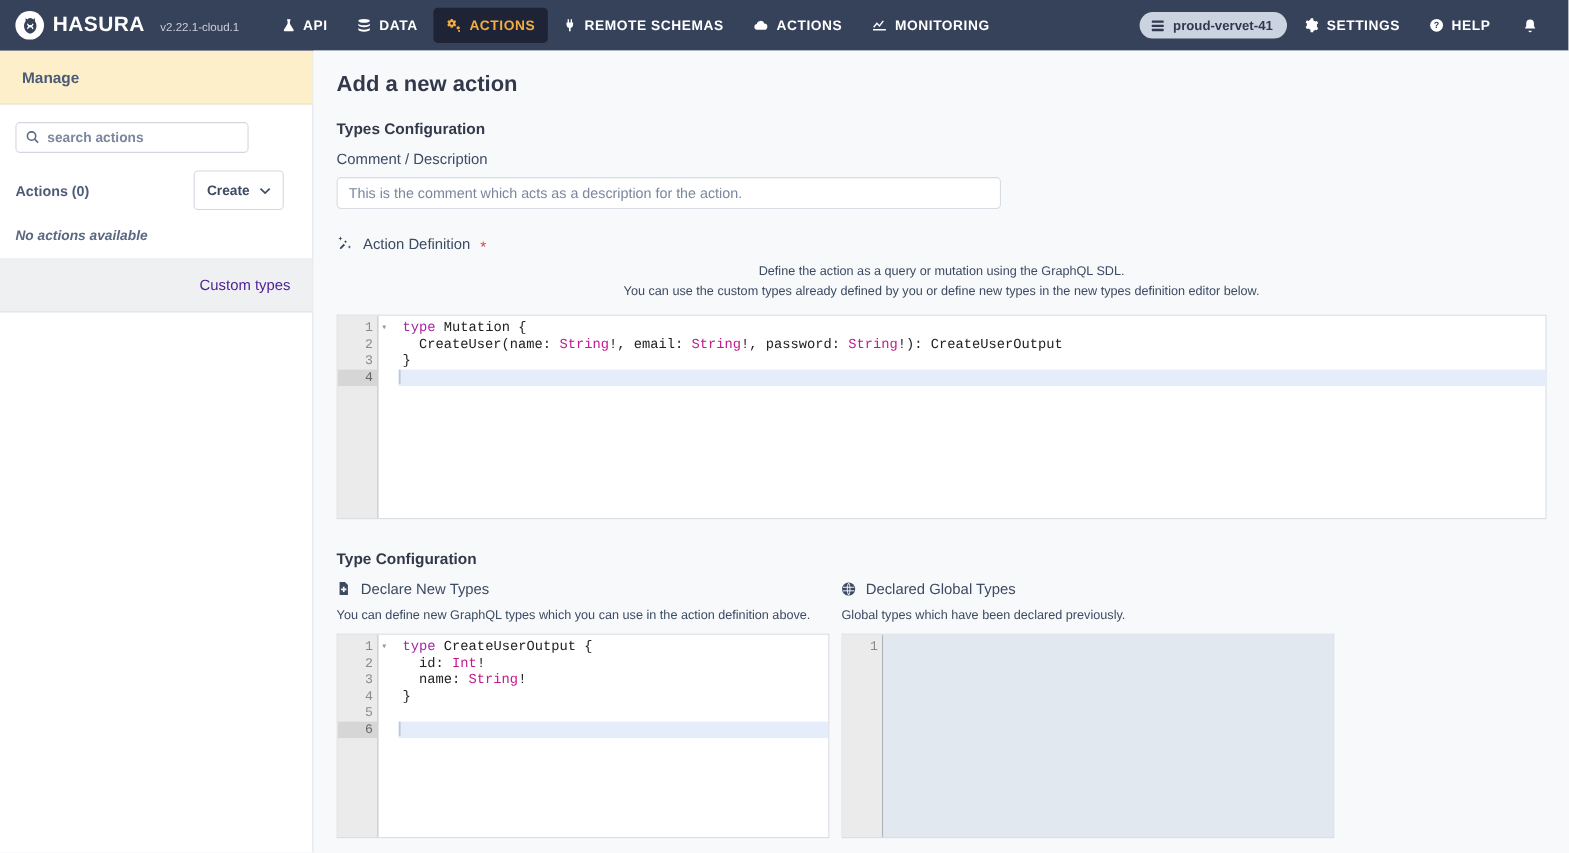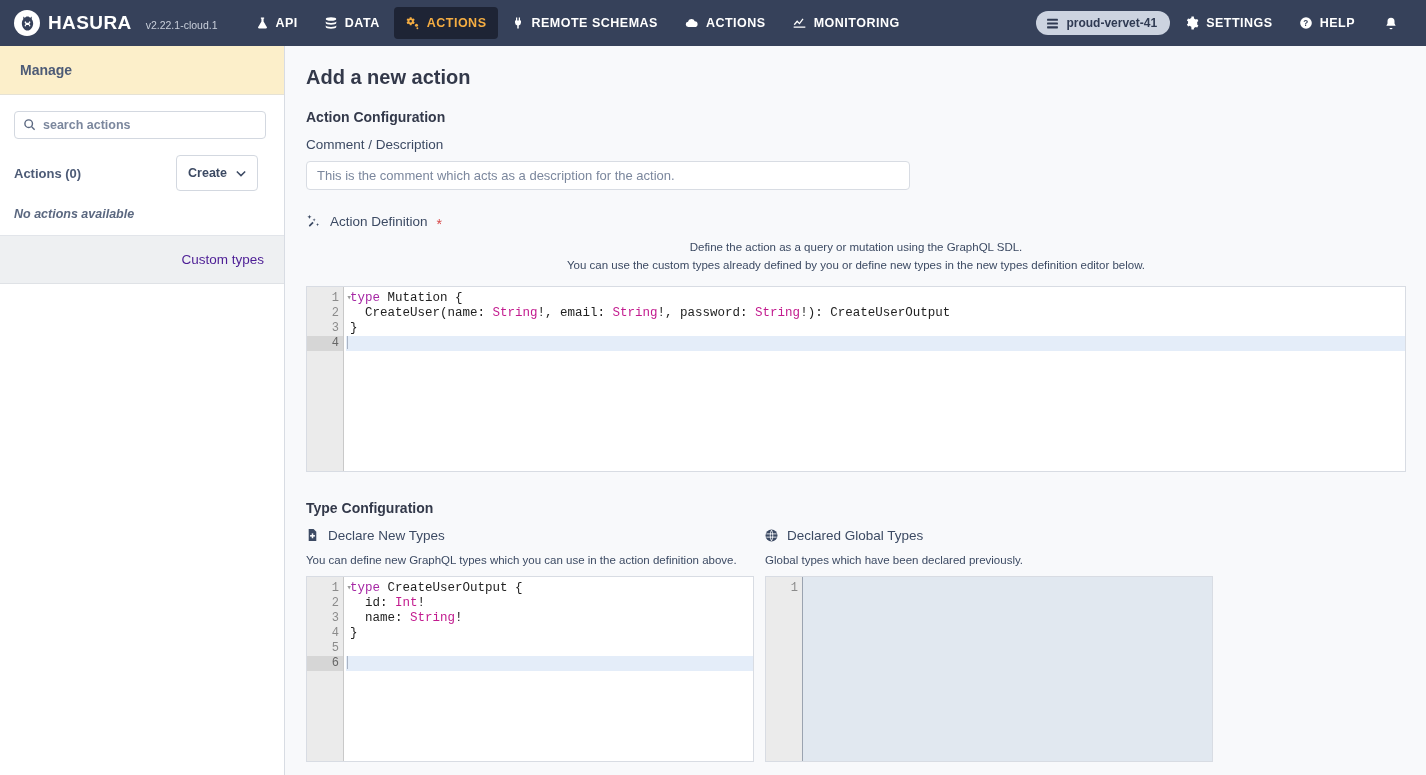--- a/index.html
+++ b/index.html
@@ -66,21 +66,21 @@
   }
   .sb-head {
     background: #fcefca;
     padding: 16px 20px;
     border-bottom: 1px solid #e6e2d4;
     font-size: 14px; font-weight: bold; color: #4d5b76;
   }
   .sb-body { padding: 16px 14px 14px 14px; }
   .search-wrap { position: relative; }
   .search-input {
-    width: 252px; height: 28px;
+    width: 212px; height: 28px;
     border: 1px solid #d3d8e0; border-radius: 4px;
     padding: 0 8px 0 28px;
     font-family: "Liberation Sans", sans-serif;
     font-size: 12.5px; color: #4d5b76;
     background: #fff; outline: none;
   }
   .search-input::placeholder { color: #7b879d; font-weight: bold; }
   .search-icon {
     position: absolute; left: 9px; top: 7px;
     color: #5b6880;
@@ -169,21 +169,21 @@
     padding-right: 4px; position: relative;
     font-size: 12px;
   }
   .gutter .ln.active { background: #d6d6d6; color: #666; }
   .fold {
     position: absolute; right: -9px; top: 0;
     color: #999; font-size: 9px; line-height: 15px;
   }
   .code {
     flex: 1; padding-top: 4px; position: relative;
-    padding-left: 2px;
+    padding-left: 18px;
   }
   .code .cl {
     height: 15px; line-height: 15px;
     white-space: pre; color: #222;
     padding-left: 4px;
   }
   .code .cl.active { background: #e4edf9; }
   .code .cl.active .caret {
     display: inline-block; width: 1px; height: 13px;
     background: #aab4c4; vertical-align: -2px;
@@ -344,21 +344,21 @@
     <div class="sb-sep"></div>
     <div class="custom-types">
       <span>Custom types</span>
     </div>
   </div>
 
   <div class="main">
 
     <div class="page-title">Add a new action</div>
 
-    <div class="section-title">Action Configuration</div>
+    <div class="section-title">Types Configuration</div>
 
     <div class="field-label">Comment / Description</div>
     <input class="comment-input" type="text" placeholder="This is the comment which acts as a description for the action." style="">
 
     <div class="subhead">
       <span>
         <svg width="15" height="15" viewBox="0 0 24 24" fill="#3c4a63">
             <path d="M5.5 1.2l.9 2.4 2.4.9-2.4.9-.9 2.4-.9-2.4L2.2 4.5l2.4-.9.9-2.4z"></path>
             <path d="M13 6.8l.7 1.8 1.8.7-1.8.7-.7 1.8-.7-1.8-1.8-.7 1.8-.7.7-1.8z"></path>
             <path d="M10.3 12.2l2 2L7 19.5c-.6.6-1.4.6-2 0s-.6-1.4 0-2l5.3-5.3z"></path>

